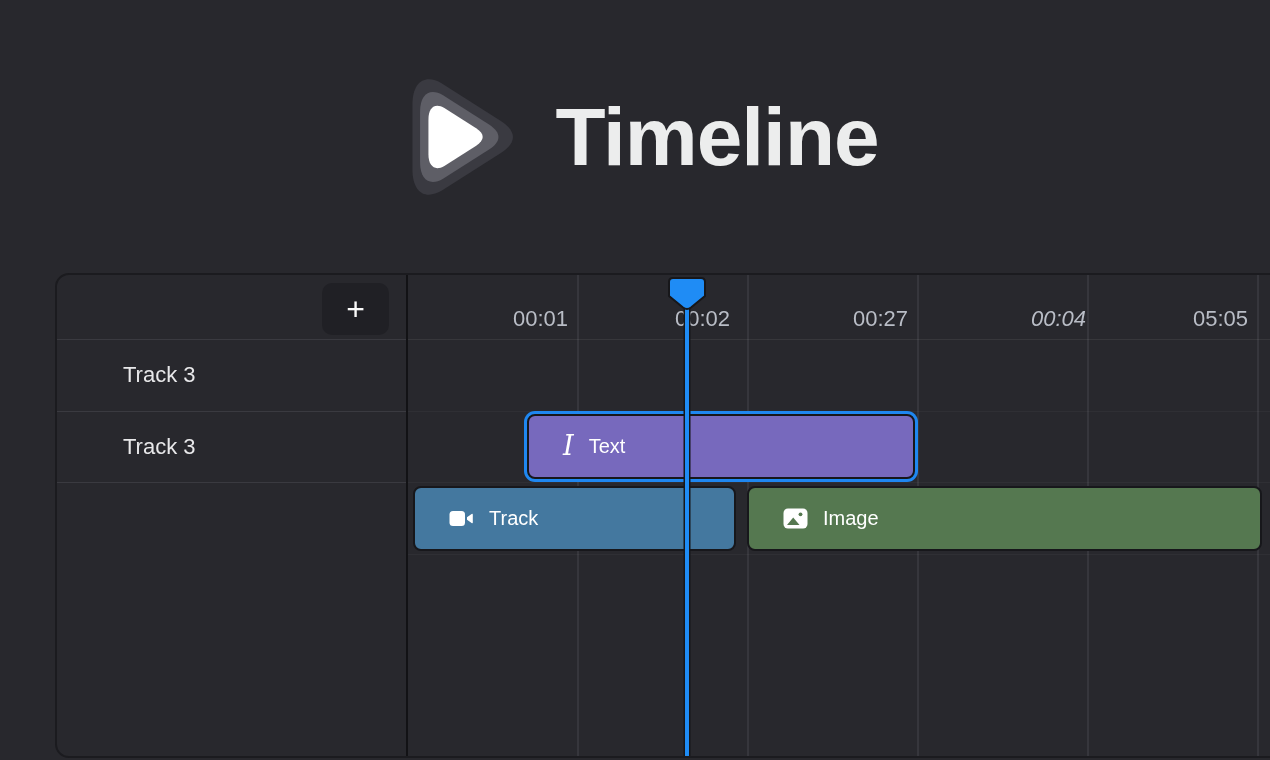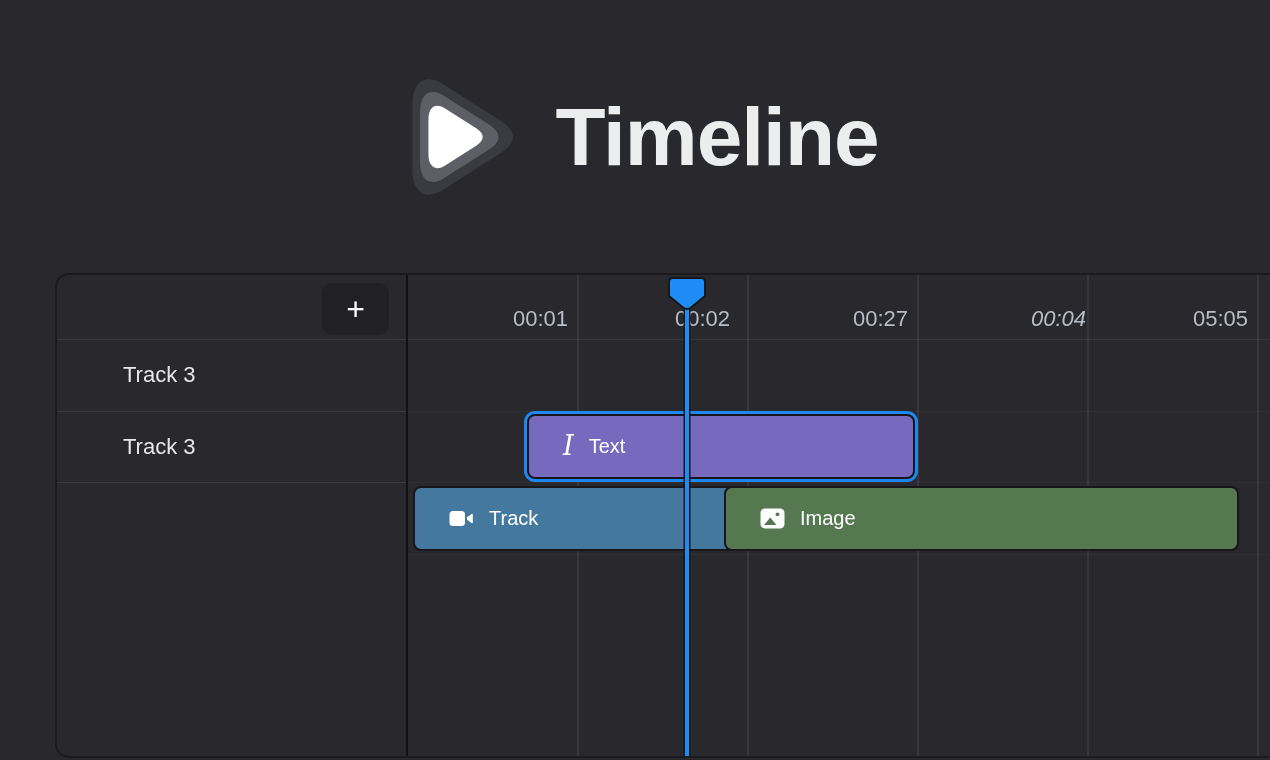--- a/index.html
+++ b/index.html
@@ -188,21 +188,21 @@
       </div>
       <div class="clip" style="left: 5.1px; width: 323px; top: 210.5px; background: rgb(68, 120, 159); z-index: 5;">
         <span class="clip-icon">
           <svg width="25" height="19" viewBox="0 0 25 19">
             <rect x="0.5" y="2" width="15.5" height="15" rx="3.5" fill="#fff"></rect>
             <path d="M18 8.3 L22.6 4.9 Q23.8 4.1 23.8 5.7 V13.3 Q23.8 14.9 22.6 14.1 L18 10.7 Z" fill="#fff"></path>
           </svg>
         </span>
         <span>Track</span>
       </div>
-      <div class="clip" style="left: 316px; width: 515.1px; top: 210.5px; background: rgb(85, 120, 80); z-index: 5;">
+      <div class="clip" style="left: 339px; width: 515.1px; top: 210.5px; background: rgb(85, 120, 80); z-index: 5;">
         <span class="clip-icon">
           <svg width="25" height="21" viewBox="0 0 25 21">
             <rect x="0.5" y="0.5" width="24" height="20" rx="4.5" fill="#fff"></rect>
             <path d="M4 17 L10.2 9.5 L16.5 17 Z" fill="#557850"></path>
             <circle cx="17.5" cy="6.3" r="1.9" fill="#557850"></circle>
           </svg>
         </span>
         <span>Image</span>
       </div>
       <div class="playhead-stem" style="left: 276.8px;"></div>

